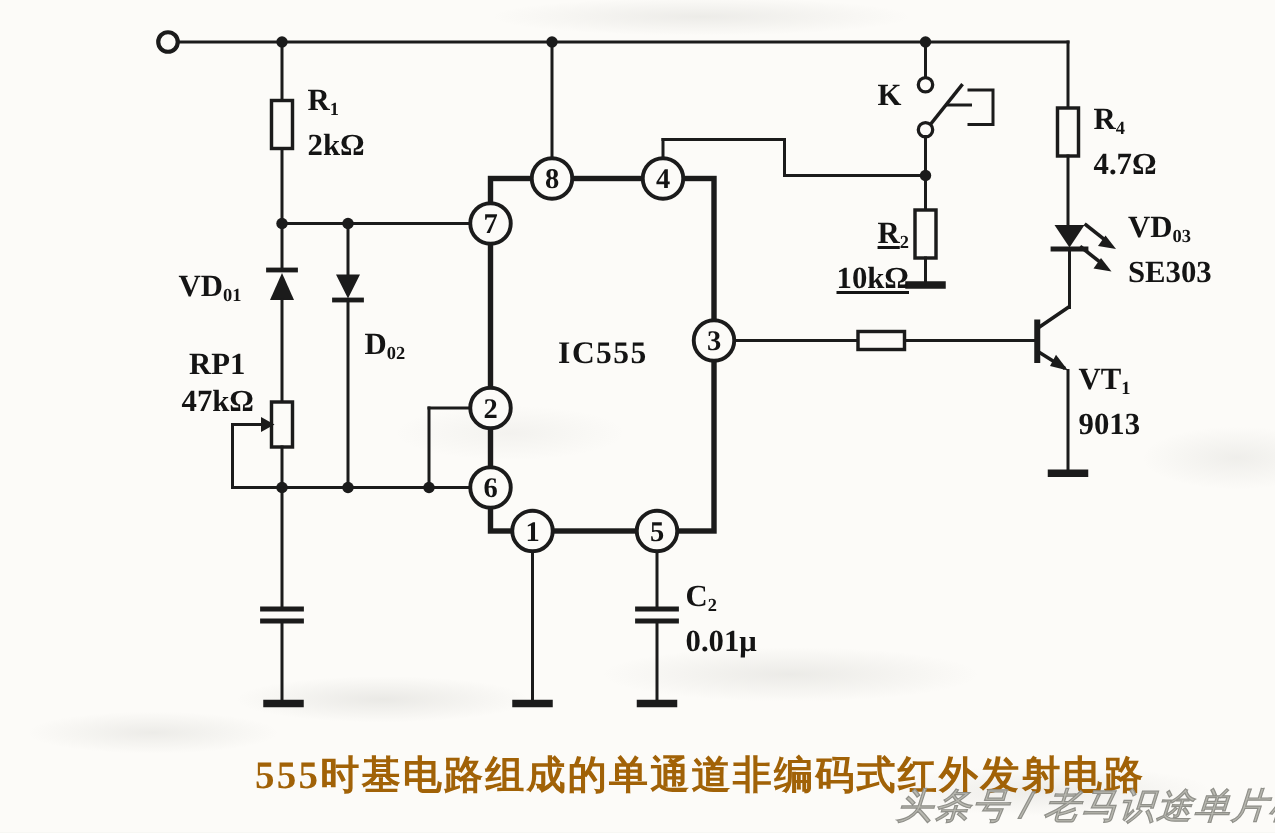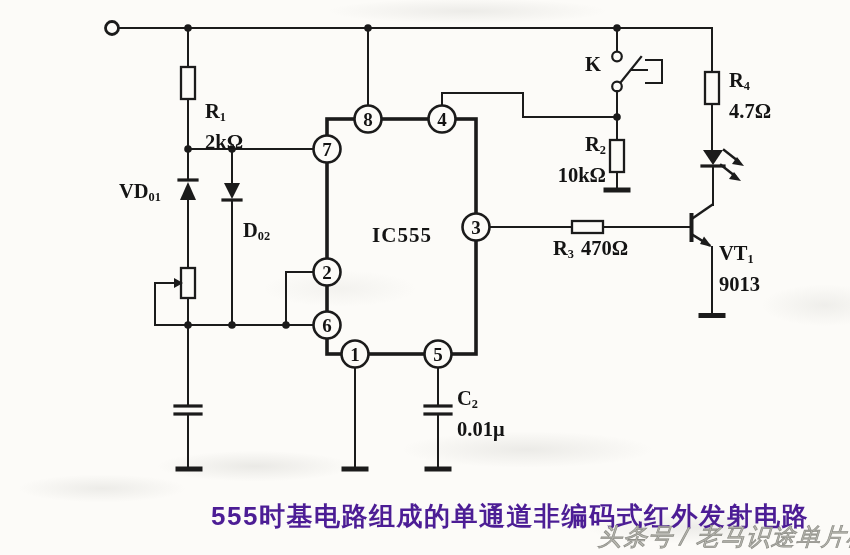--- a/index.html
+++ b/index.html
@@ -23,23 +23,23 @@
   svg{position:absolute;left:0;top:0;}
   .lbl{
     position:absolute;color:#141414;
     font-family:"Liberation Serif","DejaVu Serif",serif;
     font-size:20.5px;font-weight:600;line-height:25px;white-space:nowrap;
   }
   .lbl sub{font-size:.6em;vertical-align:-0.28em;font-weight:600;}
   .lbl .val{display:block;}
   .lbl.right{text-align:right;}
   #caption{
-    position:absolute;left:170px;top:499px;width:680px;text-align:center;
-    font-size:26px;font-weight:600;letter-spacing:1.5px;color:#4c1d95;
-    font-family:Liberation Sans, sans-serif;white-space:nowrap;
+    position:absolute;left:170px;top:499px;width:680px;text-align:left;
+    font-size:26px;font-weight:600;letter-spacing:1.5px;color:#a16207;
+    font-family:Liberation Serif, serif;white-space:nowrap;
   }
   #watermark{
     position:absolute;left:598px;top:521px;font-size:24px;font-style:italic;
     letter-spacing:1px;color:#b9b9b1;-webkit-text-stroke:0.8px #90908a;
     font-family:"Liberation Sans","DejaVu Sans",sans-serif;white-space:nowrap;
     transform:skewX(-4deg);
   }
   .wire{stroke:#1b1b1b;stroke-width:2;fill:none;stroke-linecap:square;}
   .thick{stroke:#1b1b1b;stroke-width:3.2;fill:none;stroke-linecap:square;}
   .body{fill:#fcfbf8;stroke:#1b1b1b;stroke-width:2.3;}
@@ -220,56 +220,61 @@
       <line x1="691.5" y1="213" x2="691.5" y2="242" stroke="#1b1b1b" stroke-width="4"></line>
       <line class="wire" x1="693" y1="218" x2="712" y2="205" style="stroke-width:2.4"></line>
       <line class="wire" x1="693" y1="235" x2="709" y2="245" style="stroke-width:2.4"></line>
       <polygon class="blk" points="712,247 700,244 704,236.5"></polygon>
       <line class="wire" x1="712" y1="247" x2="712" y2="313"></line>
       <line class="gnd" x1="698.5" y1="315.5" x2="725.5" y2="315.5"></line>
     </g>
   </svg>
 
 
-  <div class="lbl" style="left:205px;top:55px;margin-top:44px;">
+  <div class="lbl" style="left:205px;top:55px;">
     <span><span>R</span><sub>1</sub></span>
     <span class="val">2kΩ</span>
   </div>
 
   <div class="lbl" style="left:119px;top:179px;">
     <span>VD</span><sub>01</sub>
   </div>
 
   <div class="lbl" style="left:243px;top:181px;margin-top:37px;">
     <span>D</span><sub>02</sub>
   </div>
 
+  <div class="lbl" style="left:126px;top:231px;">
+    <span>RP1</span>
+    <span class="val" style="margin-left:-5px;">47kΩ</span>
+  </div>
 
 
   <div class="lbl" style="left:457px;top:386px;">
     <span><span>C</span><sub>2</sub></span>
     <span class="val">0.01μ</span>
   </div>
 
-  <div class="lbl right" style="left:544px;top:132px;width:62px;">
+  <div class="lbl right" style="left:544px;top:144px;width:62px;text-decoration:underline;">
     <span><span>R</span><sub>2</sub></span>
     <span class="val">10kΩ</span>
   </div>
 
   <div class="lbl" style="left:585px;top:52px;">K</div>
 
-  <div class="lbl" style="left:553px;top:236px;">
-    <span>R</span><sub>3</sub><span style="margin-left:7px;">470Ω</span>
-  </div>
 
   <div class="lbl" style="left:729px;top:68px;">
     <span><span>R</span><sub>4</sub></span>
     <span class="val">4.7Ω</span>
   </div>
 
+  <div class="lbl" style="left:752px;top:140px;">
+    <span><span>VD</span><sub>03</sub></span>
+    <span class="val">SE303</span>
+  </div>
 
   <div class="lbl" style="left:719px;top:201px;margin-top:40px;">
     <span><span>VT</span><sub>1</sub></span>
     <span class="val">9013</span>
   </div>
 
   <div id="caption">555时基电路组成的单通道非编码式红外发射电路</div>
   <div id="watermark">头条号 / 老马识途单片机</div>
 
 </div>

